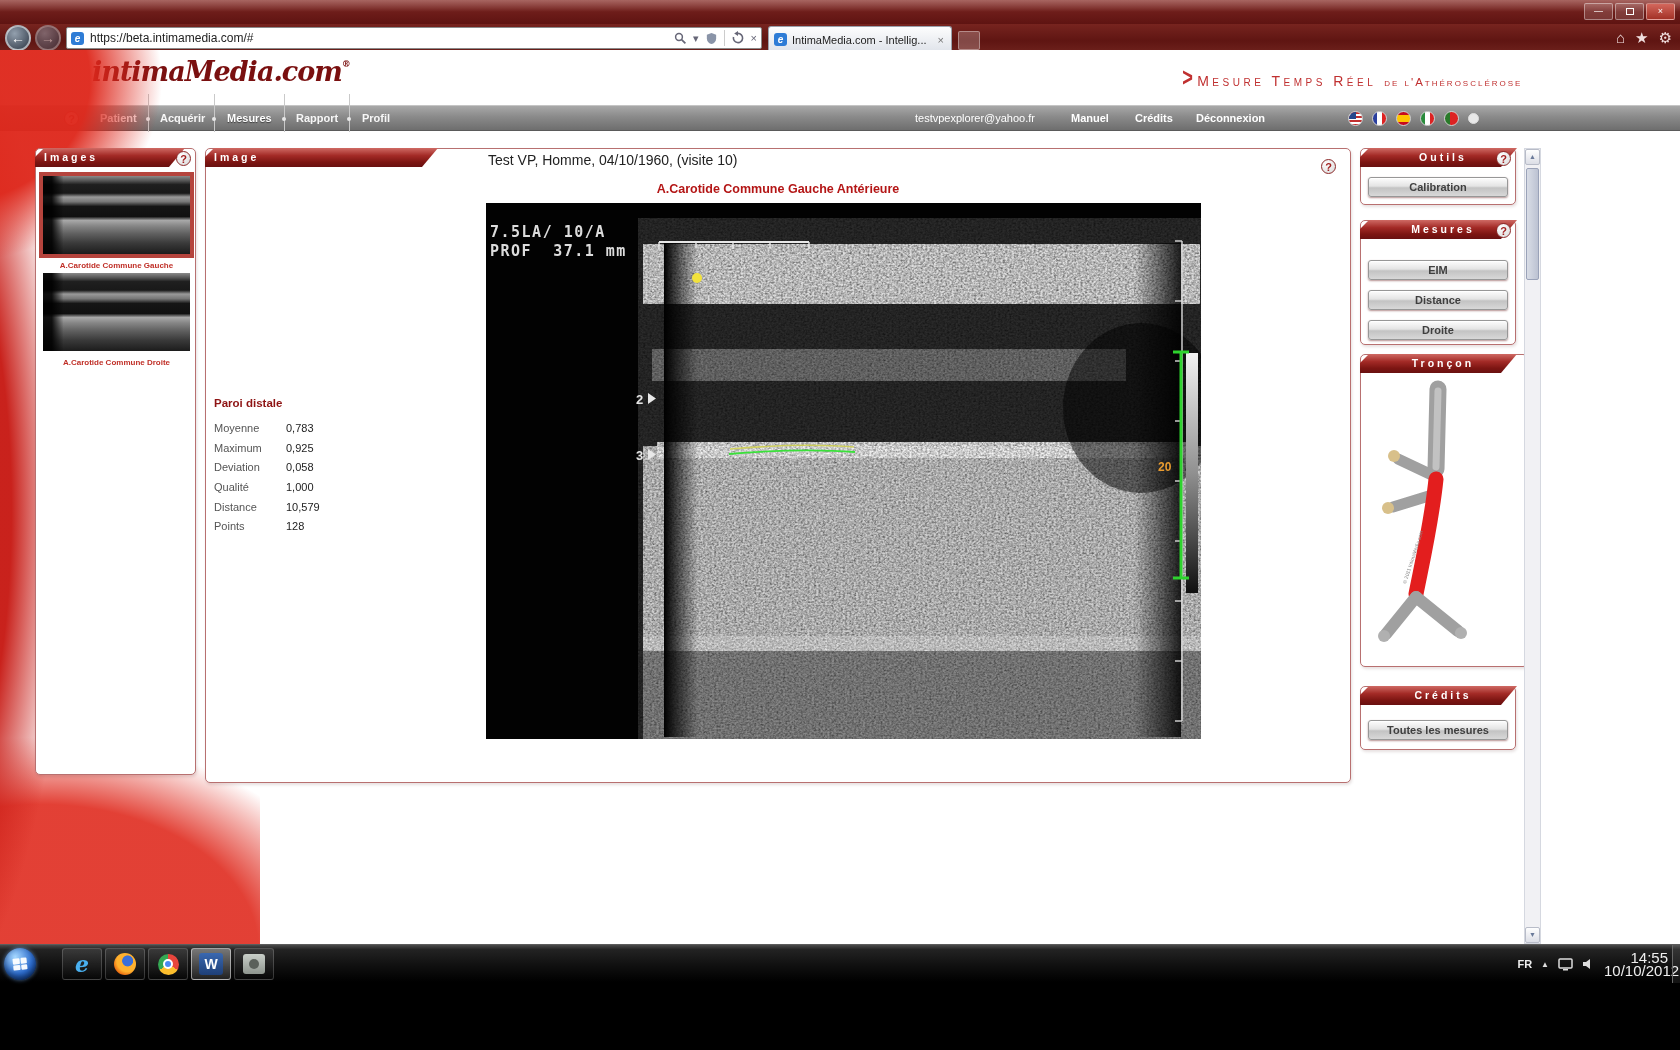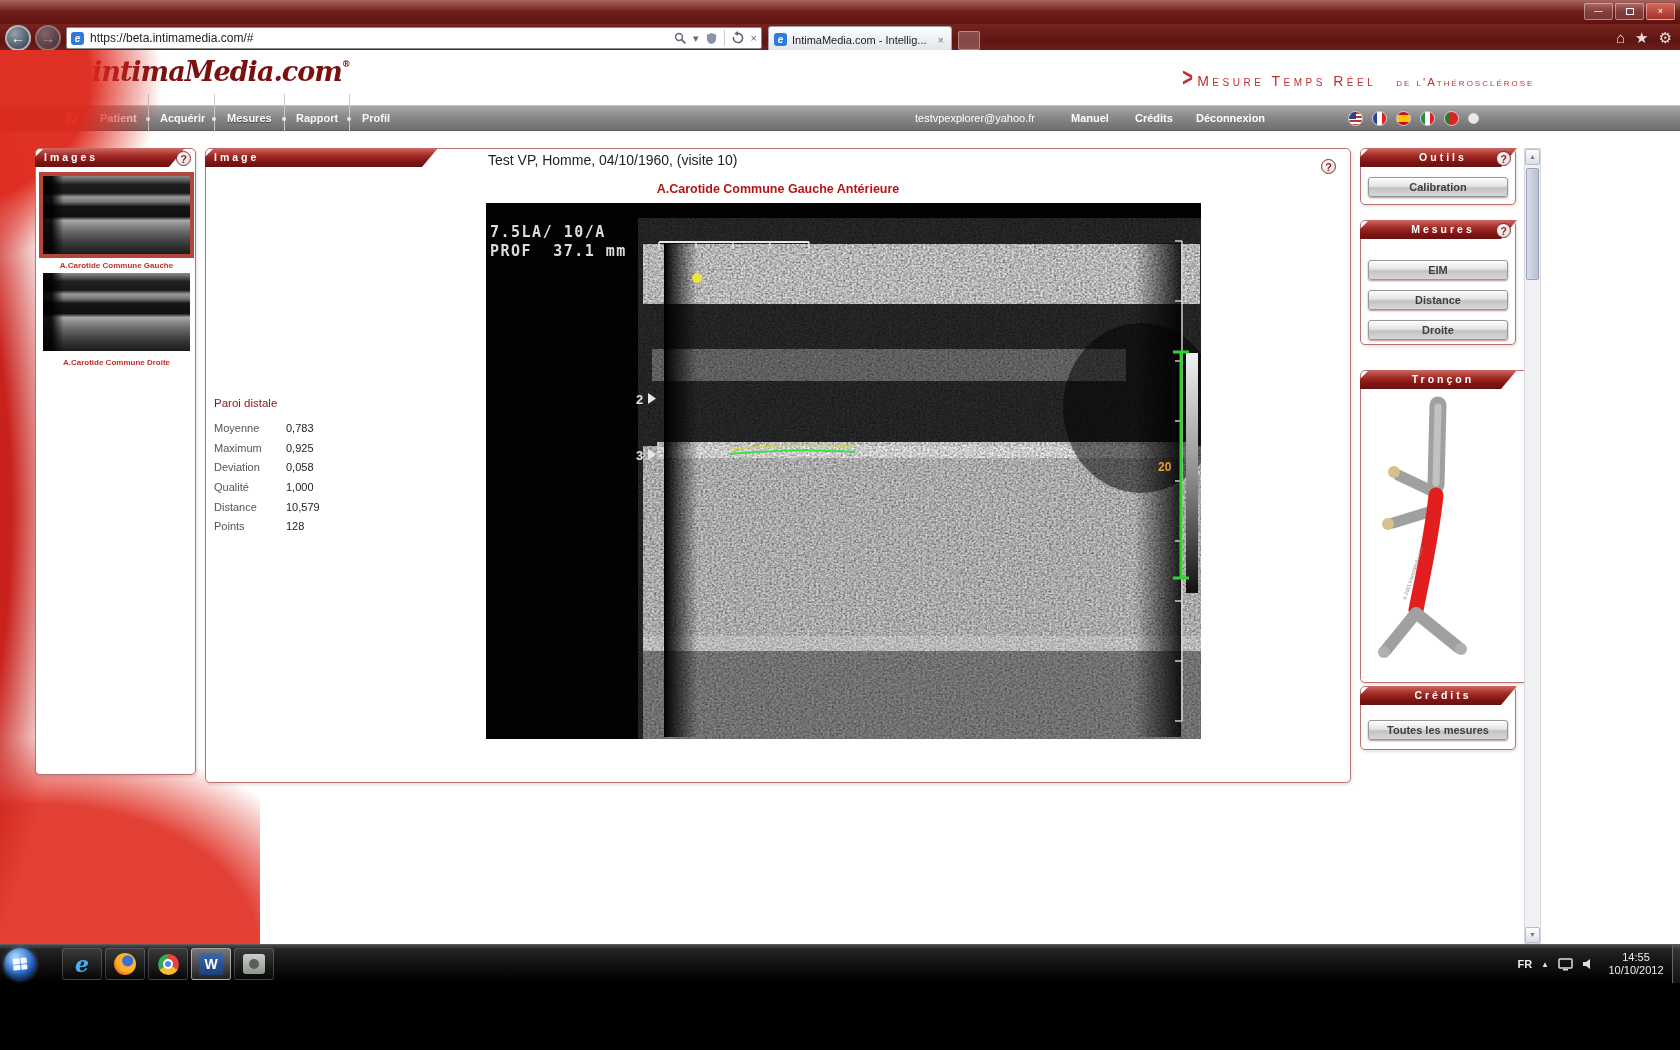--- a/index.html
+++ b/index.html
@@ -53,21 +53,21 @@
       radial-gradient(ellipse 150px 280px at 44px 820px,  rgba(255,255,255,.55) 0 28%, rgba(255,255,255,0) 62%);
   }
 
   .logo { position:absolute; left:92px; top:6px; z-index:1; color:#7a1010;
     font-family:"DejaVu Serif", serif; font-style:italic; font-weight:bold; font-size:27px; letter-spacing:-1px; }
   .logo sup { font-size:9px; font-style:normal; vertical-align:14px; }
 
   .tagline { position:absolute; left:1180px; top:12px; z-index:1; color:#c03030; display:flex; align-items:baseline; white-space:nowrap; }
   .tagline .chev { font-size:26px; font-weight:bold; transform:scaleX(.7); display:inline-block; margin-right:2px; }
   .tagline .t-main { font-variant:small-caps; font-size:14px; letter-spacing:3.5px; margin-right:8px; }
-  .tagline .t-rest { font-variant:small-caps; font-size:11.5px; letter-spacing:2px;margin-left:12px; }
+  .tagline .t-rest { font-variant:small-caps; font-size:11.5px; letter-spacing:2px; }
 
   
   .navbar { position:absolute; left:0; top:55px; width:1680px; height:26px; z-index:1;
     background:linear-gradient(180deg,#a8a8a8 0%, #8a8a8a 45%, #6e6e6e 100%); border-top:1px solid #c5c5c5; border-bottom:1px solid #5a5a5a; }
   .nav-help { position:absolute; left:64px; top:5px; }
   .help-circle { width:15px; height:15px; border-radius:50%; background:radial-gradient(circle at 35% 30%, #fff, #d8d8d8);
     border:1px solid #8c2a2a; color:#a02020; font-weight:bold; font-size:11px; line-height:14px; text-align:center; cursor:pointer; }
   .nav-item { position:absolute; top:0; height:26px; line-height:25px; color:rgba(255,255,255,.93); font-size:11px; font-weight:bold; cursor:pointer; }
   .nav-item.active { color:#fff; text-shadow:0 1px 1px rgba(0,0,0,.5); }
   .nav-tick { position:absolute; top:-12px; width:1px; height:38px; background:#c9c9c9; }
@@ -113,29 +113,29 @@
   .patient-info { position:absolute; left:282px; top:3px; font-size:14px; color:#222; }
   .image-title { position:absolute; left:0; top:33px; width:100%; text-align:center; color:#b41616; font-size:12.5px; font-weight:bold; }
   .main-help { position:absolute; right:14px; top:10px; }
   .us-wrap { position:absolute; left:280px; top:54px; width:626px; height:536px; background:#000; }
   .us { width:715px; height:536px; display:block; }
   .us-ovl  { font-family:"DejaVu Sans Mono", monospace; font-size:15px; font-weight:bold; fill:#dcdcdc; letter-spacing:1.5px; white-space:pre; }
   .us-mark { font-size:13px; font-weight:bold; fill:#e5e5e5; }
   .us-scale{ font-size:12px; font-weight:bold; fill:#e89b30; }
 
   .stats { position:absolute; left:8px; top:248px; width:150px; }
-  .stats-title { color:#8e1414; font-size:11.5px; font-weight:normal; margin-bottom:9px; }
+  .stats-title { color:#8e1414; font-size:11.5px; font-weight:bold; margin-bottom:9px; }
   .stat-row { display:flex; height:19.7px; align-items:center; }
   .stat-label { width:72px; font-size:11px; color:#555; }
   .stat-value { font-size:11px; color:#222; }
 
   
   .p-outils  { left:1360px; top:98px;  width:156px; height:57px;  }
   .p-mesures { left:1360px; top:170px; width:156px; height:125px; }
-  .p-troncon { left:1360px; top:320px; width:168px; height:313px; }
+  .p-troncon { left:1360px; top:304px; width:168px; height:313px; }
   .p-donnees { left:1360px; top:636px; width:156px; height:64px;  }
   .r-ribbon { width:157px;text-align:center; }
   .artery-svg { position:absolute; left:5px; top:24px; }
   .artery-copy { font-size:5px; fill:#8a8a8a; }
 
   
   .scrollbar { position:absolute; left:1524px; top:98px; width:17px; height:796px; background:#f1f1f4; border:1px solid #d5d8e0; z-index:3; }
   .sb-btn { position:absolute; left:0; width:15px; height:16px; background:linear-gradient(180deg,#fefefe,#dcdee6);
     border:1px solid #b8bcc8; border-radius:2px; color:#6a7a9a; font-size:7px; text-align:center; line-height:14px; cursor:pointer; }
   .sb-up { top:0; } .sb-down { bottom:0; }
@@ -161,21 +161,21 @@
   .chrome-icon { width:21px; height:21px; border-radius:50%; position:relative;
     background:conic-gradient(#e8453c 0 120deg, #fcbe2d 120deg 240deg, #34a853 240deg 360deg); }
   .chrome-dot { position:absolute; left:5.5px; top:5.5px; width:10px; height:10px; border-radius:50%; background:#4a8af4; border:2px solid #fff; }
   .word-icon { width:24px; height:22px; border-radius:3px; background:linear-gradient(180deg,#3a68b0,#1e3f77);
     color:#fff; font-weight:bold; font-size:14px; text-align:center; line-height:22px; }
   .util-icon { width:22px; height:20px; border-radius:3px; background:linear-gradient(180deg,#c9cfc9,#8f968f); position:relative; }
   .util-icon::after { content:""; position:absolute; left:6px; top:5px; width:10px; height:10px; border-radius:50%; background:#5a605a; }
   .tray { position:absolute; right:12px; top:0; height:38px; display:flex; align-items:center; gap:9px; }
   .tray-lang { color:#eee; font-size:11px; font-weight:bold; cursor:pointer; }
   .tray-caret { color:#ddd; font-size:8px; cursor:pointer; }
-  .clock { text-align:center; color:#eee; font-size:11px; line-height:13px; cursor:default; width:64px; }
+  .clock { text-align:right; color:#eee; font-size:15px; line-height:13px; cursor:default; width:64px; }
   .show-desktop { position:absolute; right:0; top:0; width:8px; height:38px; border-left:1px solid #666; background:rgba(255,255,255,.08); cursor:pointer; }
 </style>
 </head>
 <body>
 
 <div class="screen">
 
   <div class="titlebar">
     <div class="titlebar-sheen"></div>
     <div class="win-controls">

